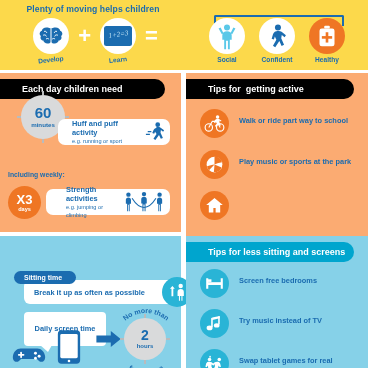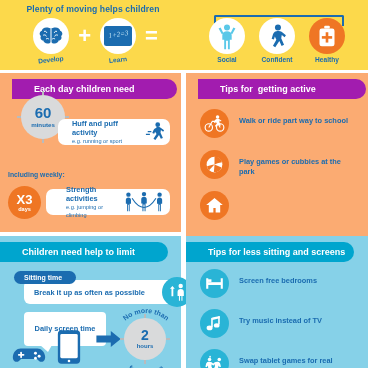--- a/index.html
+++ b/index.html
@@ -61,21 +61,21 @@
   .p-bl{left:0;top:236px;width:181px;height:132px;background:#86d1e8;}
   .p-br{left:186px;top:236px;width:182px;height:132px;background:#86d1e8;}
 
   .hdr{
     position:absolute;left:0;top:6px;height:20px;
     border-radius:0 10px 10px 0;
     display:flex;align-items:center;
     padding-left:22px;box-sizing:border-box;
     font-size:9px;font-weight:bold;color:#ffffff;white-space:pre;
   }
-  .hdr.orange{background:#a21caf;margin-left:12px;}
+  .hdr.orange{background:#000000;}
   .hdr.blue{background:#00a5ce;}
   .p-tl .hdr{width:165px;}
   .p-tr .hdr{width:168px;}
   .p-bl .hdr{width:168px;}
   .p-br .hdr{width:168px;}
 
   
   .clock{
     position:absolute;left:21px;top:22px;width:44px;height:44px;
     border-radius:50%;background:#d9dadb;
@@ -332,34 +332,33 @@
 
     <div class="tip" style="top:77px;">
       <div class="tip-ic o">
         <svg width="21" height="21" viewBox="0 0 24 24">
           <circle cx="12" cy="12" r="9" fill="#ffffff"></circle>
           <path d="M12 3a9 9 0 0 1 8.6 6.3C17 9.8 13.6 11 12 12V3z" fill="#ef7624"></path>
           <path d="M3.3 14.4C6 13 9.6 12.4 12 12L5.7 18.6a9 9 0 0 1-2.4-4.2z" fill="#ef7624"></path>
           <path d="M12 12l8.1 3.3a9 9 0 0 1-8.9 5.6c.4-3 .6-6.4.8-8.9z" fill="#ef7624"></path>
         </svg>
       </div>
-      <div class="tip-lbl">Play games or cubbies at the park</div>
+      <div class="tip-lbl">Play music or sports at the park</div>
     </div>
 
     <div class="tip" style="top:118px;">
       <div class="tip-ic o">
         <svg width="21" height="21" viewBox="0 0 24 24">
           <path d="M12 3.5L2.5 11.5h3V20h5.2v-5.2h2.6V20h5.2v-8.5h3z" fill="#ffffff"></path>
         </svg>
       </div>
     </div>
   </div>
 
   <div class="panel p-bl">
-    <div class="hdr blue">Children need help to limit</div>
 
     <div class="sit-pill">Sitting time</div>
 
     <div class="sit-box">
       <div class="t">Break it up as often as possible</div>
       <div class="sit-ic">
         <svg width="24" height="24" viewBox="0 0 26 26">
           <path d="M8 6.5l2.6 3H9v8H7v-8H5.4z" fill="#ffffff"></path>
           <circle cx="17" cy="6.5" r="2.4" fill="#ffffff"></circle>
           <path d="M17 9.8c-2.2 0-3.4 1.2-3.4 3.2v4.2h1.5v5.4h1.1v-5.4h1.6v5.4h1.1v-5.4h1.5V13c0-2-1.2-3.2-3.4-3.2z" fill="#ffffff"></path>

